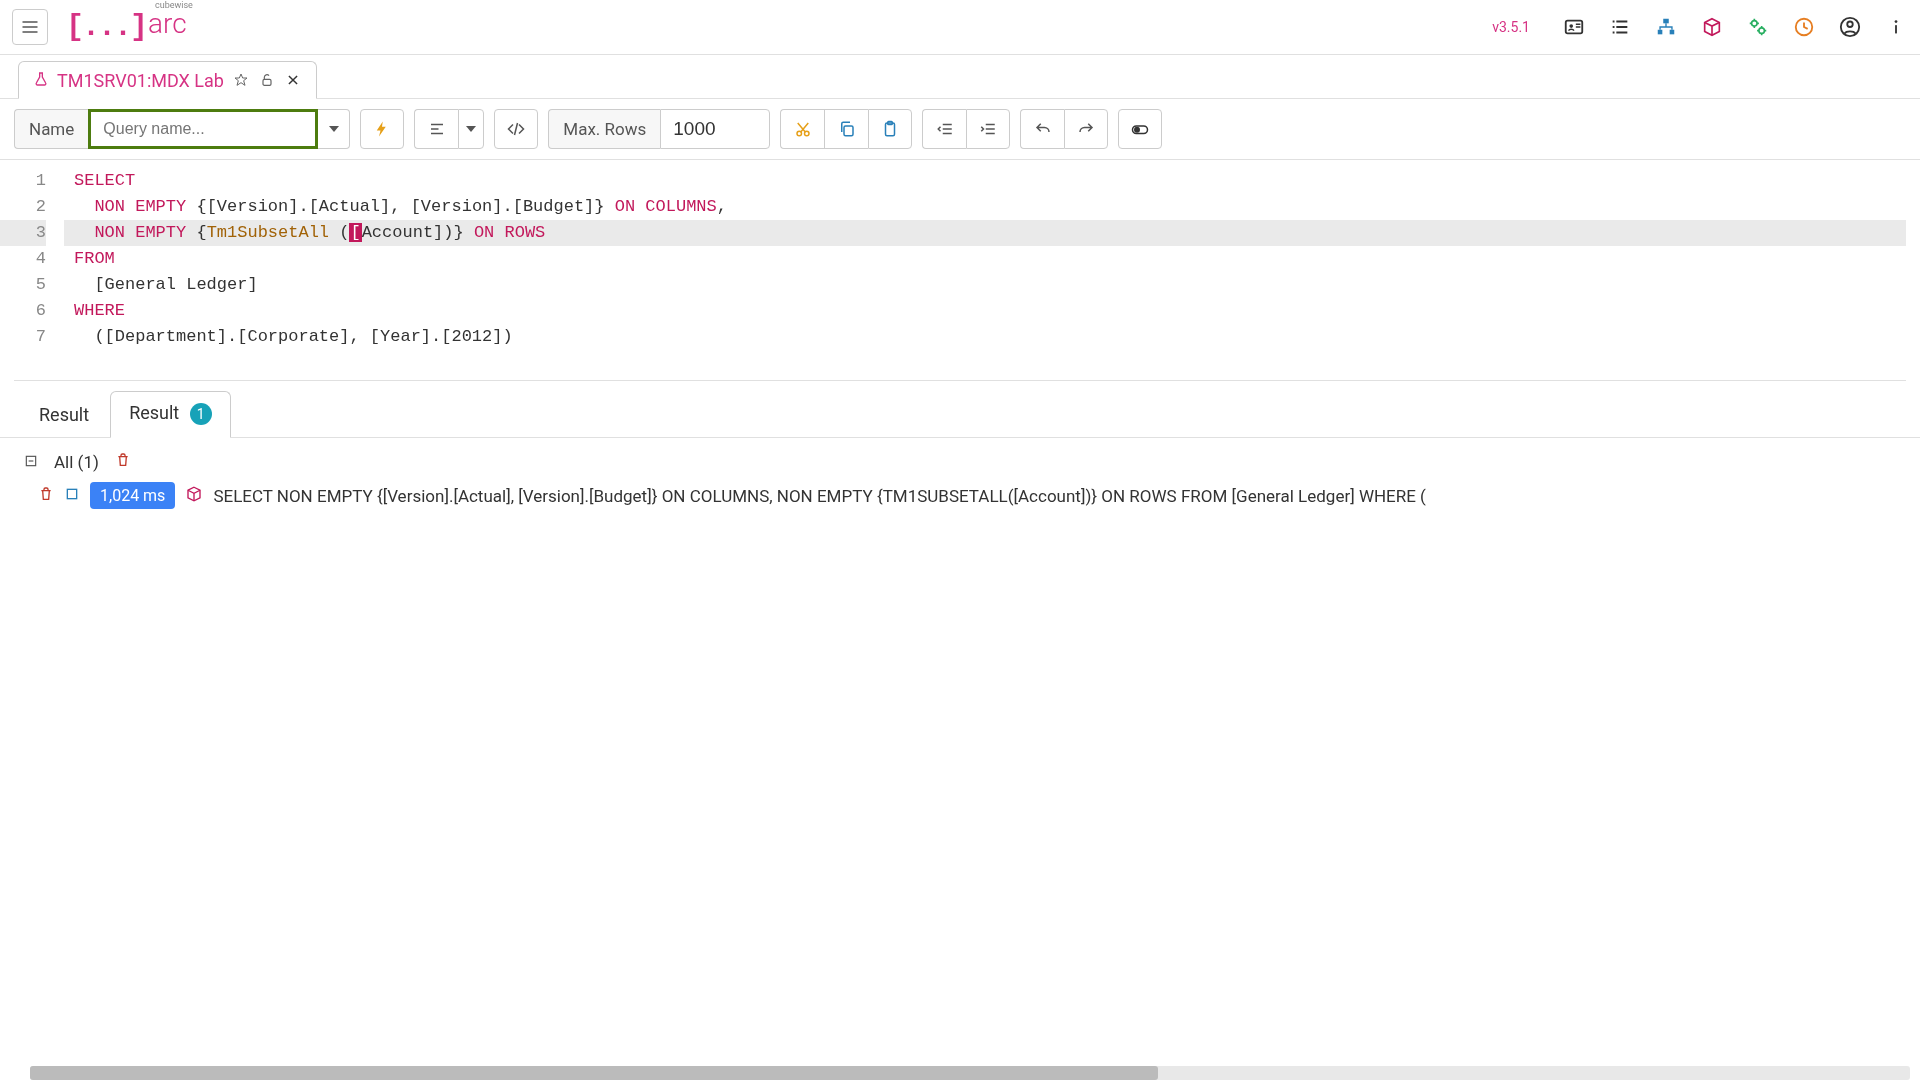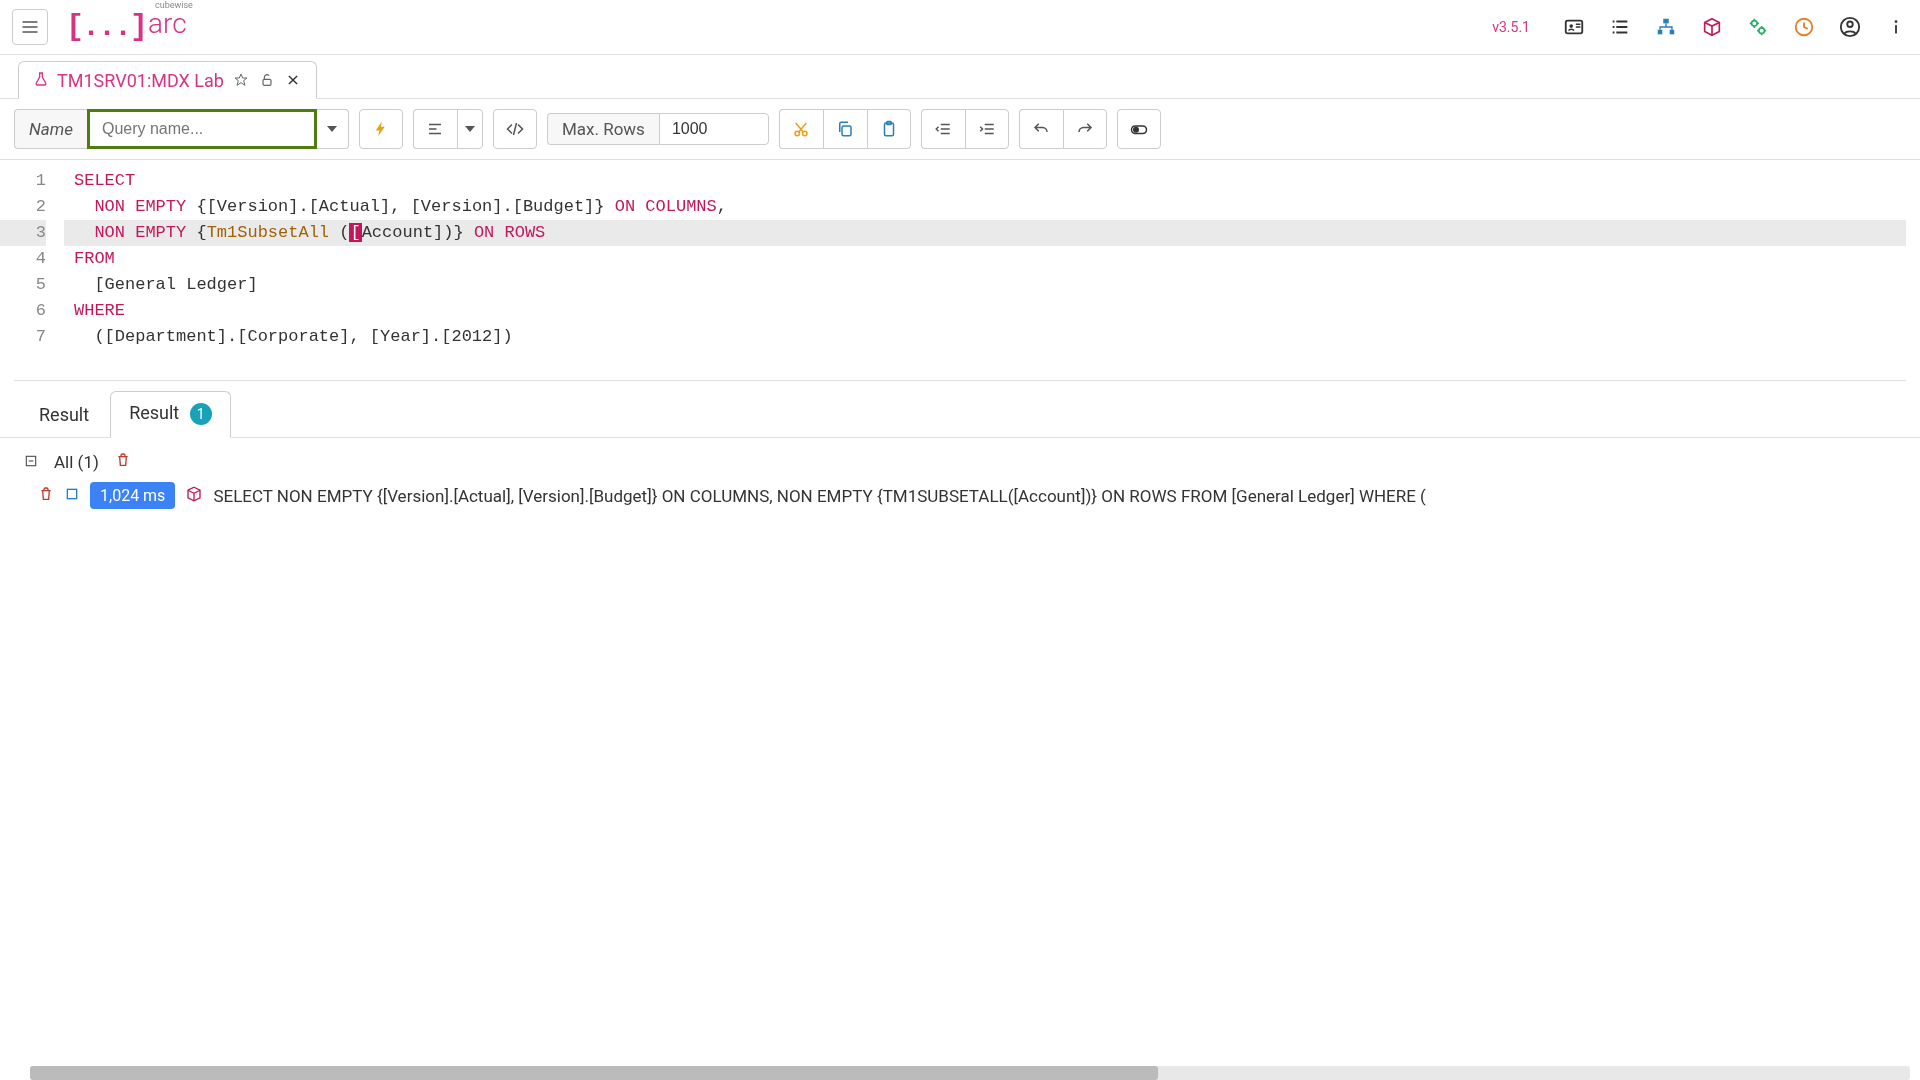--- a/index.html
+++ b/index.html
@@ -17,32 +17,32 @@
 .top-icon svg { width: 22px; height: 22px; }
 
 .tabbar { display: flex; align-items: flex-end; height: 44px; padding-left: 18px; border-bottom: 1px solid #e0e0e0; }
 .tab { display: flex; align-items: center; height: 38px; padding: 0 14px; border: 1px solid #ccc; border-bottom: 1px solid #fff; border-radius: 6px 6px 0 0; margin-bottom: -1px; gap: 8px; }
 .tab-flask svg { width: 16px; height: 18px; }
 .tab-label { color: #d63384; font-size: 18px; }
 .tab-star, .tab-lock, .tab-close { width: 18px; height: 18px; display: flex; align-items: center; justify-content: center; cursor: pointer; color: #666; }
 
 .toolbar { display: flex; align-items: center; padding: 10px 14px; gap: 10px; border-bottom: 1px solid #e0e0e0; }
 .name-group { display: flex; align-items: stretch; height: 40px; }
-.name-label { padding: 0 14px; border: 1px solid #ccc; border-right: none; border-radius: 4px 0 0 4px; display: flex; align-items: center; background: #f7f7f7; color: #555; font-size: 17px; font-style: italic; }
+.name-label { padding: 0 14px; border: 1px solid #ccc; border-right: none; border-radius: 4px 0 0 4px; display: flex; align-items: center; background: #f7f7f7; color: #555; font-size: 17px; }
 .name-input { width: 230px; border: 3px solid #4d7c0f; padding: 0 12px; font-size: 16px; color: #333; outline: none; }
 .name-dd { width: 32px; border: 1px solid #ccc; border-left: none; border-radius: 0 4px 4px 0; display: flex; align-items: center; justify-content: center; cursor: pointer; }
 .btn { height: 40px; min-width: 44px; border: 1px solid #ccc; border-radius: 4px; display: flex; align-items: center; justify-content: center; cursor: pointer; background: #fff; padding: 0 10px; }
 .btn svg { width: 18px; height: 18px; }
 .btn-group { display: flex; align-items: stretch; height: 40px; }
 .btn-group .btn { border-radius: 0; border-right: none; }
 .btn-group .btn:first-child { border-radius: 4px 0 0 4px; }
 .btn-group .btn:last-child { border-radius: 0 4px 4px 0; border-right: 1px solid #ccc; }
-.maxrows-group { display: flex; align-items: stretch; height: 32px; }
+.maxrows-group { display: flex; align-items: stretch; height: 40px; }
 .maxrows-label { padding: 0 14px; border: 1px solid #ccc; border-right: none; border-radius: 4px 0 0 4px; display: flex; align-items: center; background: #f7f7f7; color: #555; font-size: 17px; }
-.maxrows-input { width: 110px; border: 1px solid #ccc; border-radius: 0 4px 4px 0; padding: 0 12px; font-size: 16px; color: #333; outline: none; }
+.maxrows-input { width: 110px; border: 1px solid #ccc; border-radius: 0 4px 4px 0; padding: 0 12px; font-size: 19px; color: #333; outline: none; }
 
 .editor { display: flex; padding: 6px 14px 6px 0; height: 220px; }
 .gutter { width: 64px; text-align: right; padding-right: 18px; font-family: "Courier New", monospace; font-size: 17px; color: #888; line-height: 26px; padding-top: 2px; }
 .code { flex: 1; font-family: "Courier New", monospace; font-size: 17px; line-height: 26px; padding-top: 2px; white-space: pre; }
 .code-line { padding-left: 10px; }
 .code-line.hl { background: #eaeaea; }
 .kw { color: #c2185b; }
 .fn { color: #a16207; }
 .tx { color: #333; }
 .cursor-mark { background: #c2185b; color: #fff; padding: 0 1px; }

